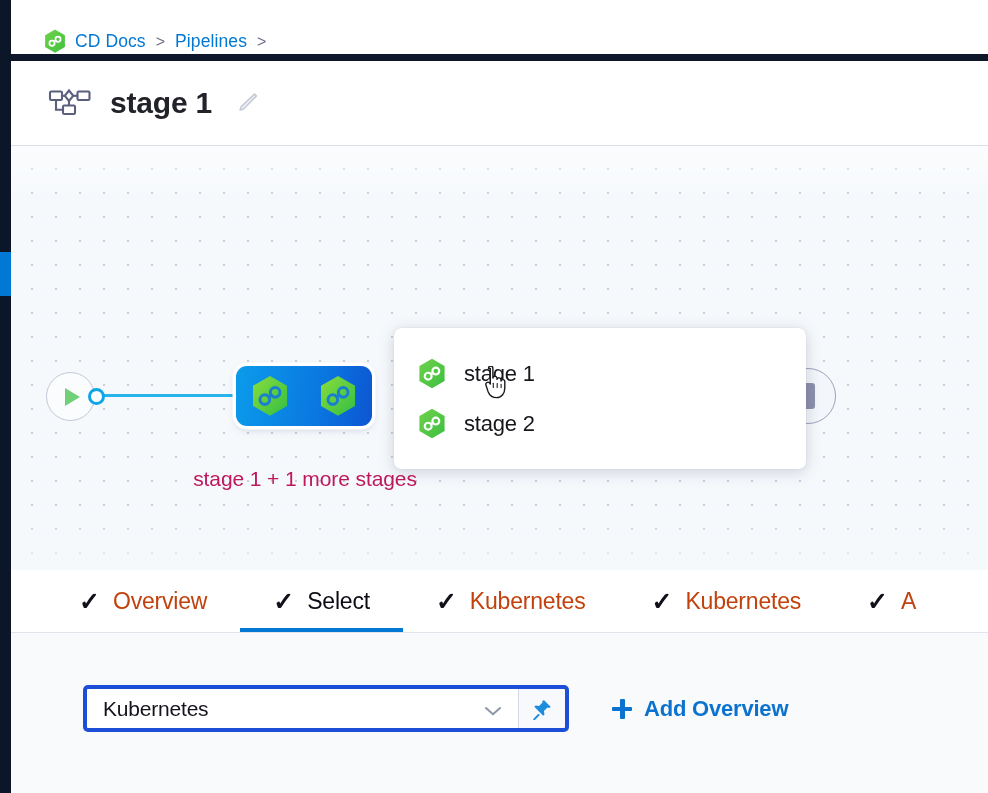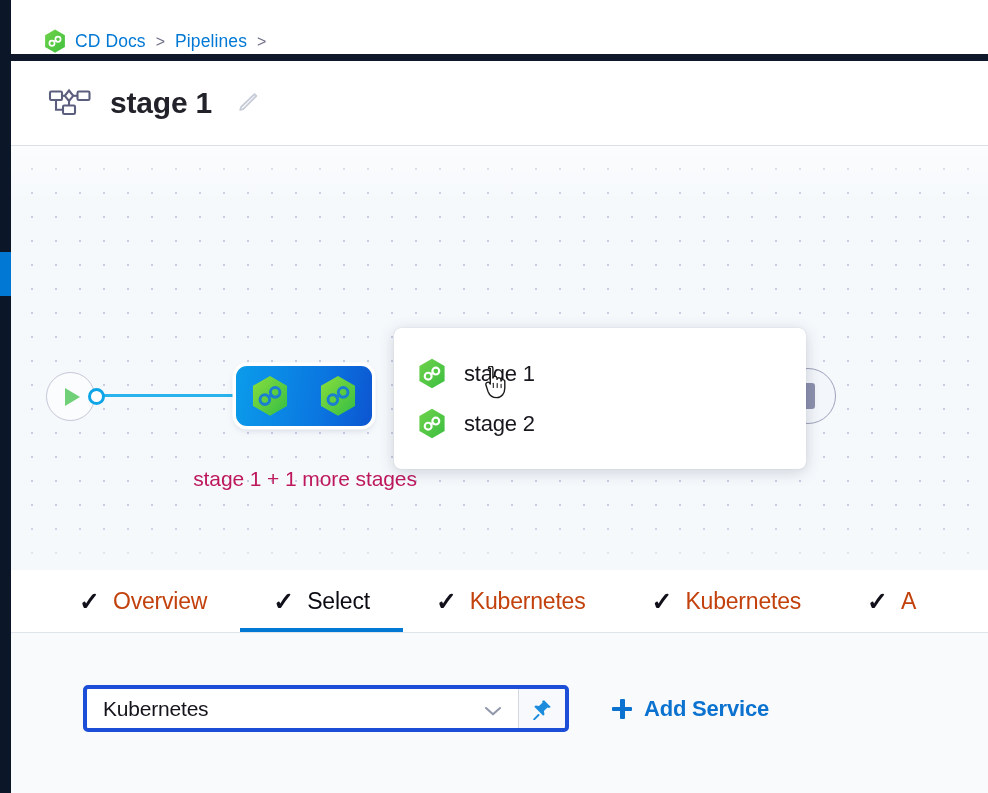--- a/index.html
+++ b/index.html
@@ -561,18 +561,18 @@
           <svg width="22" height="22" viewBox="0 0 22 22">
             <g fill="#1d8cdc">
               <path d="M13.1 2.2 l6.7 6.7 -1.9 1.0 -1.4-.5 -3.6 3.6 .6 3.4 -1.3 1.3 -8.9-8.9 1.3-1.3 3.4 .6 3.6-3.6 -.5-1.4 Z"></path>
               <rect x="1.3" y="18.2" width="8.1" height="1.9" rx=".95" transform="rotate(-45 5.35 19.15)"></rect>
             </g>
           </svg>
         </div>
       </div>
       <div class="add-service-btn">
         <span class="plus-glyph"></span>
-        <span class="add-service-label">Add Service</span>
+        <span class="add-service-label">Add Overview</span>
       </div>
     </div>
   </div>
 
 </div>
 
 </body></html>

